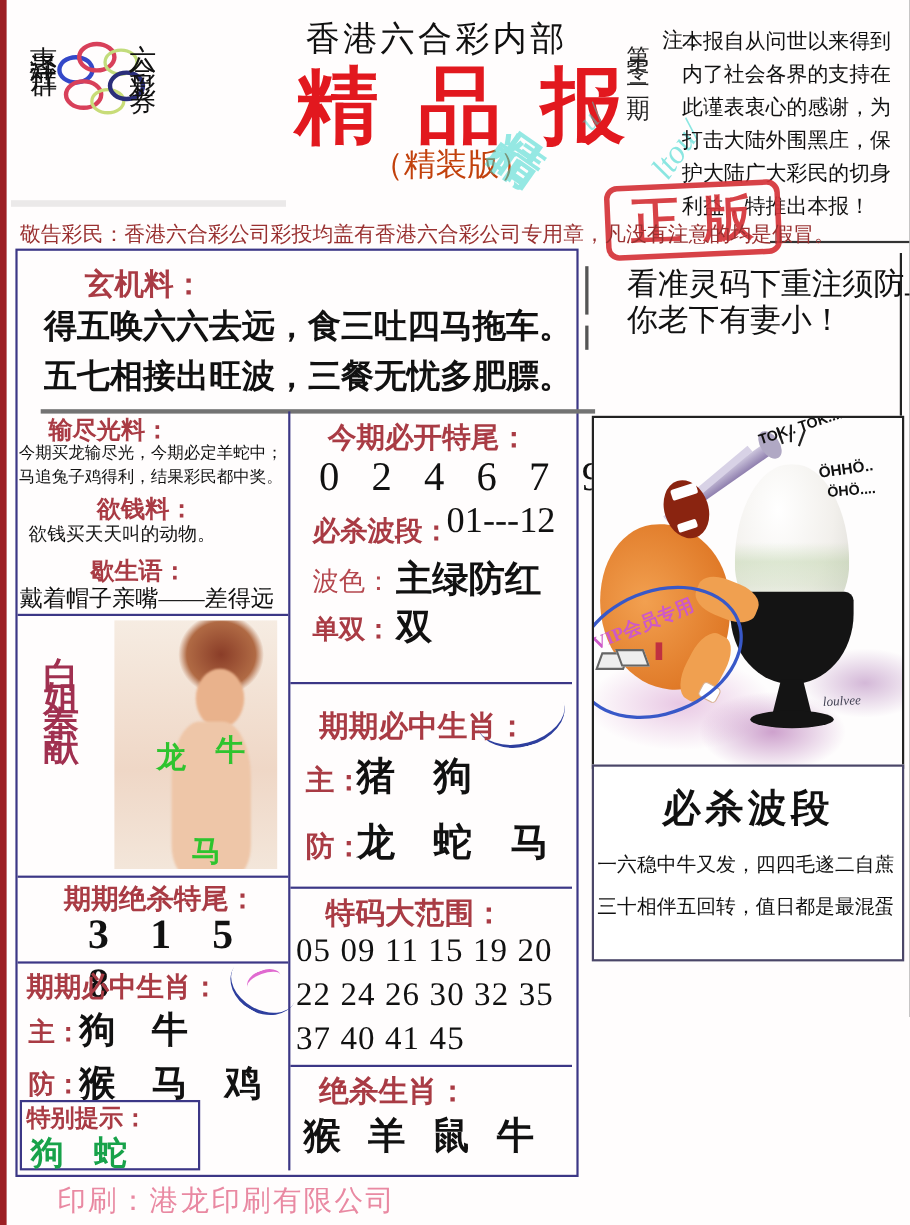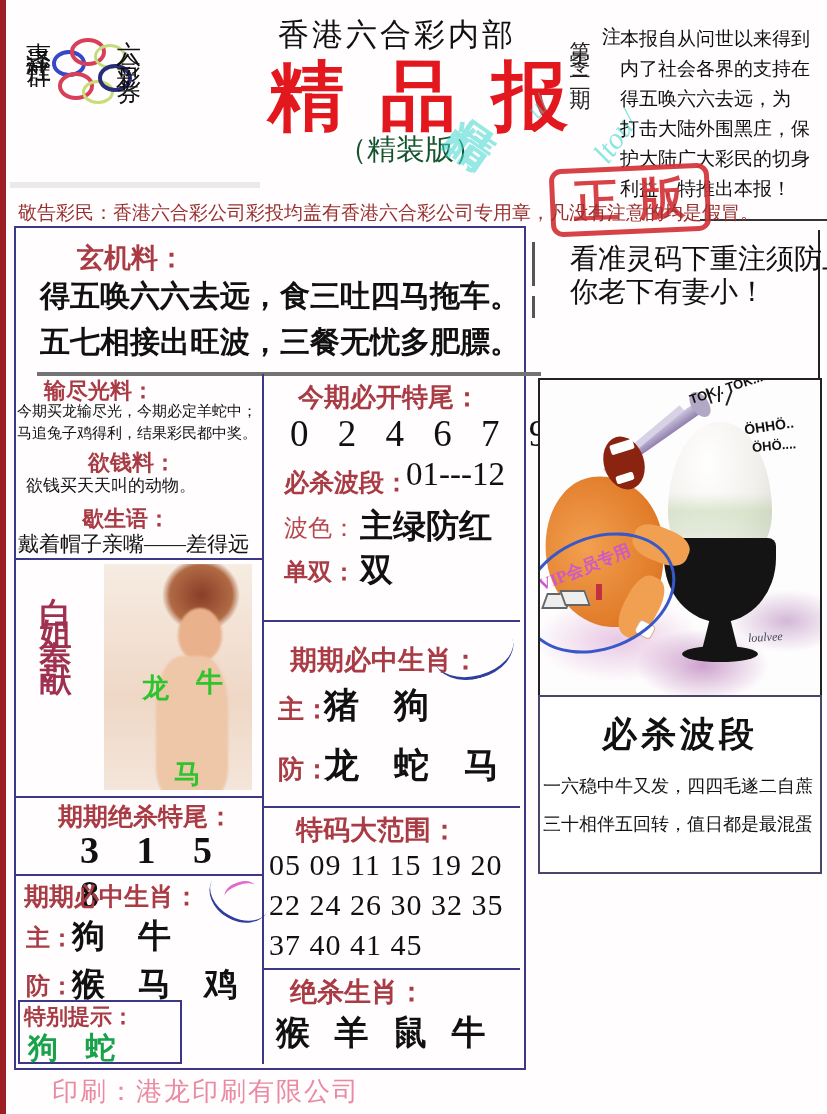--- a/index.html
+++ b/index.html
@@ -34,33 +34,33 @@
     <div class="ring" style="left:36px;top:46px;width:26px;height:18px;border:3px solid #c8dc78;"></div>
     <div class="ring" style="left:52px;top:30px;width:26px;height:20px;border:4px solid #2a2e7a;"></div>
   </div>
 
   <div class="abs vtext" style="left:112px;top:20px;height:190px;font-size:25px;letter-spacing:13px;">六合彩券</div>
 
   <div class="abs" style="left:278px;top:14px;font-size:31px;letter-spacing:3px;">香港六合彩内部</div>
 
   <div class="abs" style="left:268px;top:46px;font-size:76px;font-weight:bold;color:#e2181e;letter-spacing:36px;white-space:nowrap;">精品报</div>
 
-  <div class="abs" style="left:338px;top:130px;font-size:29px;color:#14532d;">（精装版）</div>
+  <div class="abs" style="left:338px;top:130px;font-size:29px;color:#c2410c;">（精装版）</div>
 
   <div class="abs vtext" style="left:436px;top:84px;height:130px;font-size:46px;color:#3fd8cf;opacity:.55;transform:rotate(35deg);font-weight:bold;">精品</div>
   <div class="abs" style="left:588px;top:120px;font-size:30px;font-style:italic;color:#3fd8cf;opacity:.6;transform:rotate(-55deg);">ltou/</div>
   <div class="abs" style="left:528px;top:92px;font-size:26px;font-style:italic;color:#3fd8cf;opacity:.5;transform:rotate(-50deg);">u/</div>
 
   <div class="abs vtext" style="left:566px;top:24px;height:210px;font-size:21px;letter-spacing:12px;color:#222;">第零二二期</div>
 
   <div class="abs" style="left:602px;top:24px;font-size:19px;">注：</div>
   <div class="abs" style="left:620px;top:24px;width:192px;">
     <div class="noteline">本报自从问世以来得到</div>
     <div class="noteline">内了社会各界的支持在</div>
-    <div class="noteline">得五唤六六去远，为</div>
+    <div class="noteline">此谨表衷心的感谢，为</div>
     <div class="noteline">打击大陆外围黑庄，保</div>
     <div class="noteline">护大陆广大彩民的切身</div>
     <div class="noteline">利益，特推出本报！</div>
   </div>
 
   <div class="abs" style="left:700px;top:219px;width:127px;height:2px;background:#333;"></div>
   <div class="abs" style="left:10px;top:182px;width:250px;height:6px;background:rgba(0,0,0,.08);"></div>
 
   <div class="abs" style="left:550px;top:166px;width:150px;height:58px;border:5px solid #d5343a;border-radius:12px;transform:rotate(-2.5deg);
               display:flex;align-items:center;justify-content:center;opacity:.93;">

